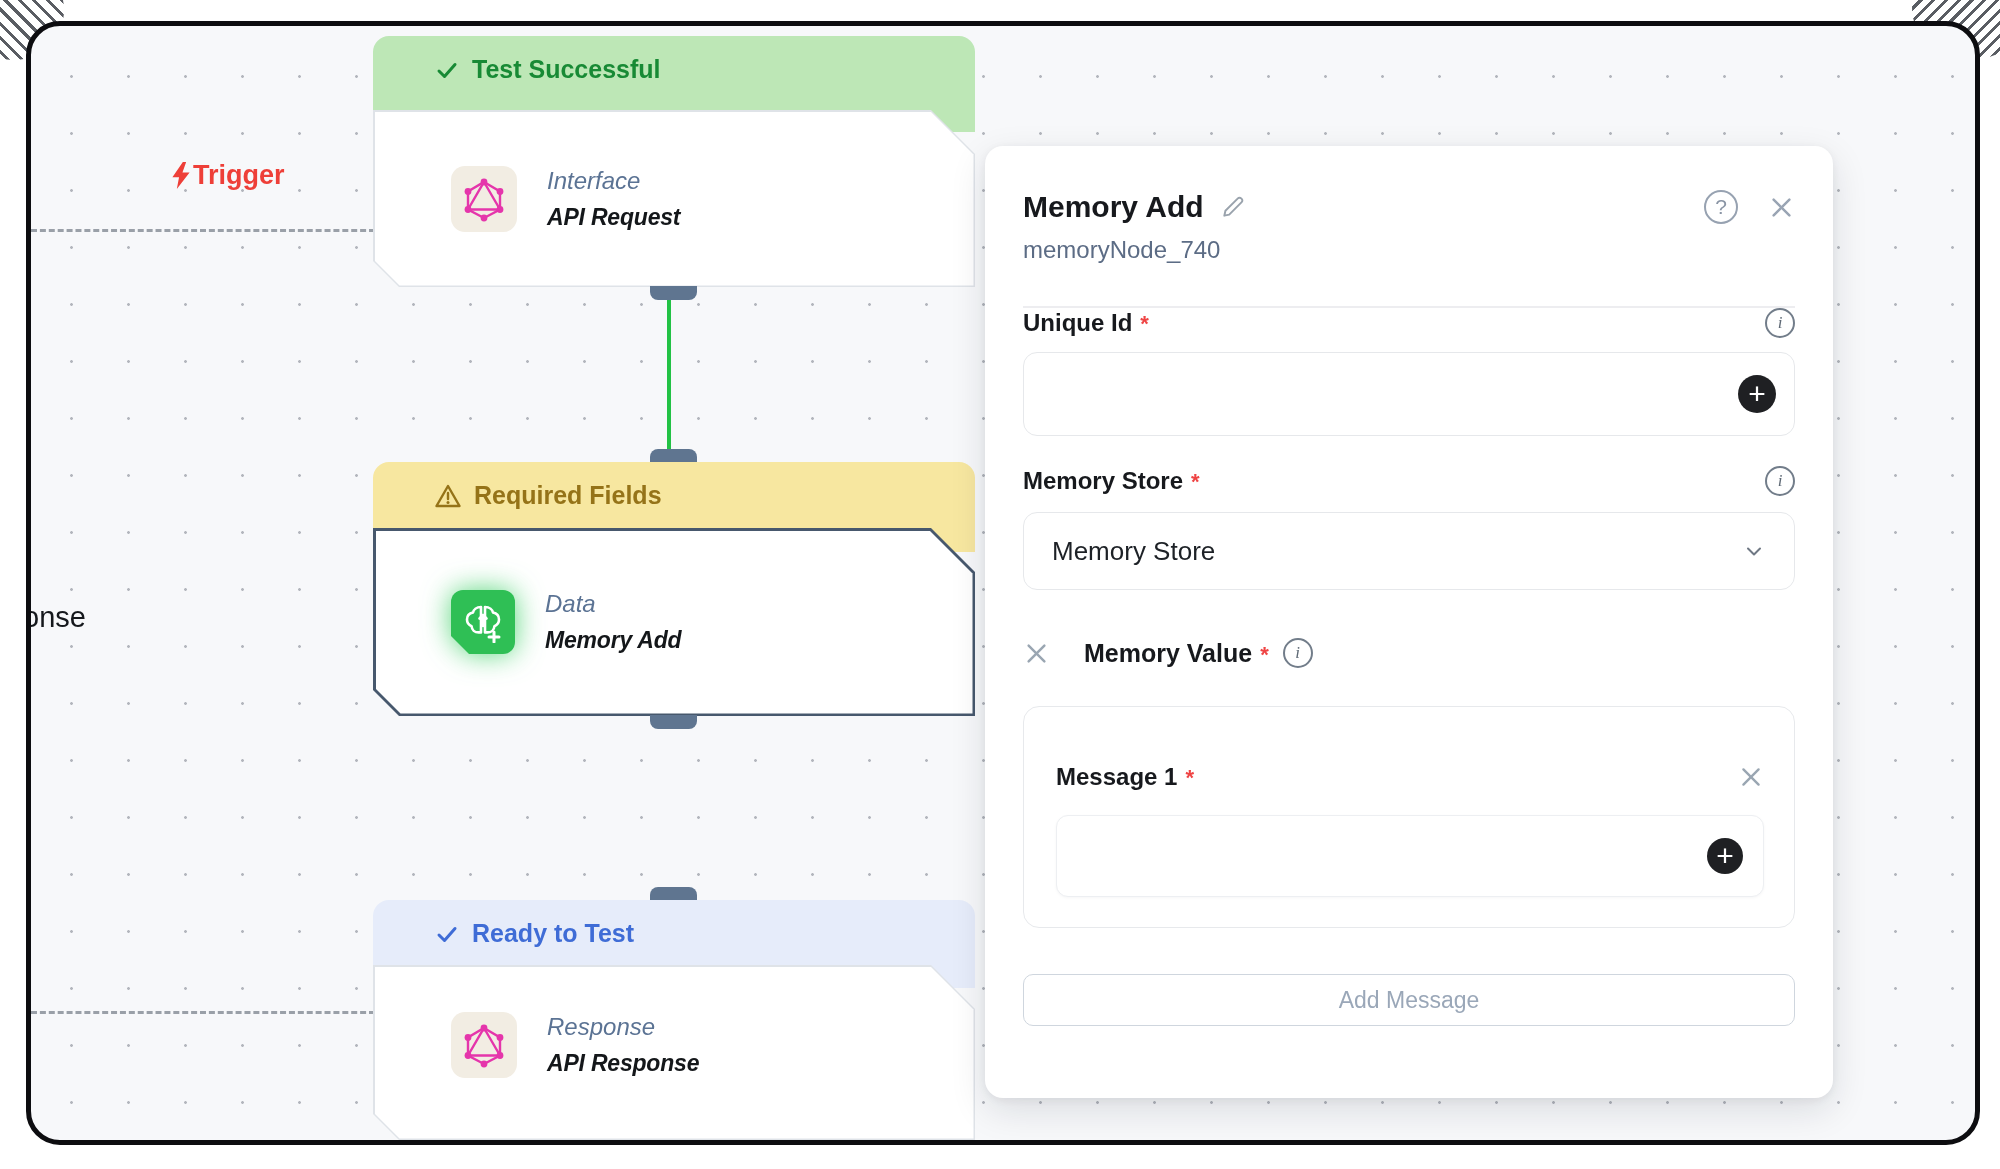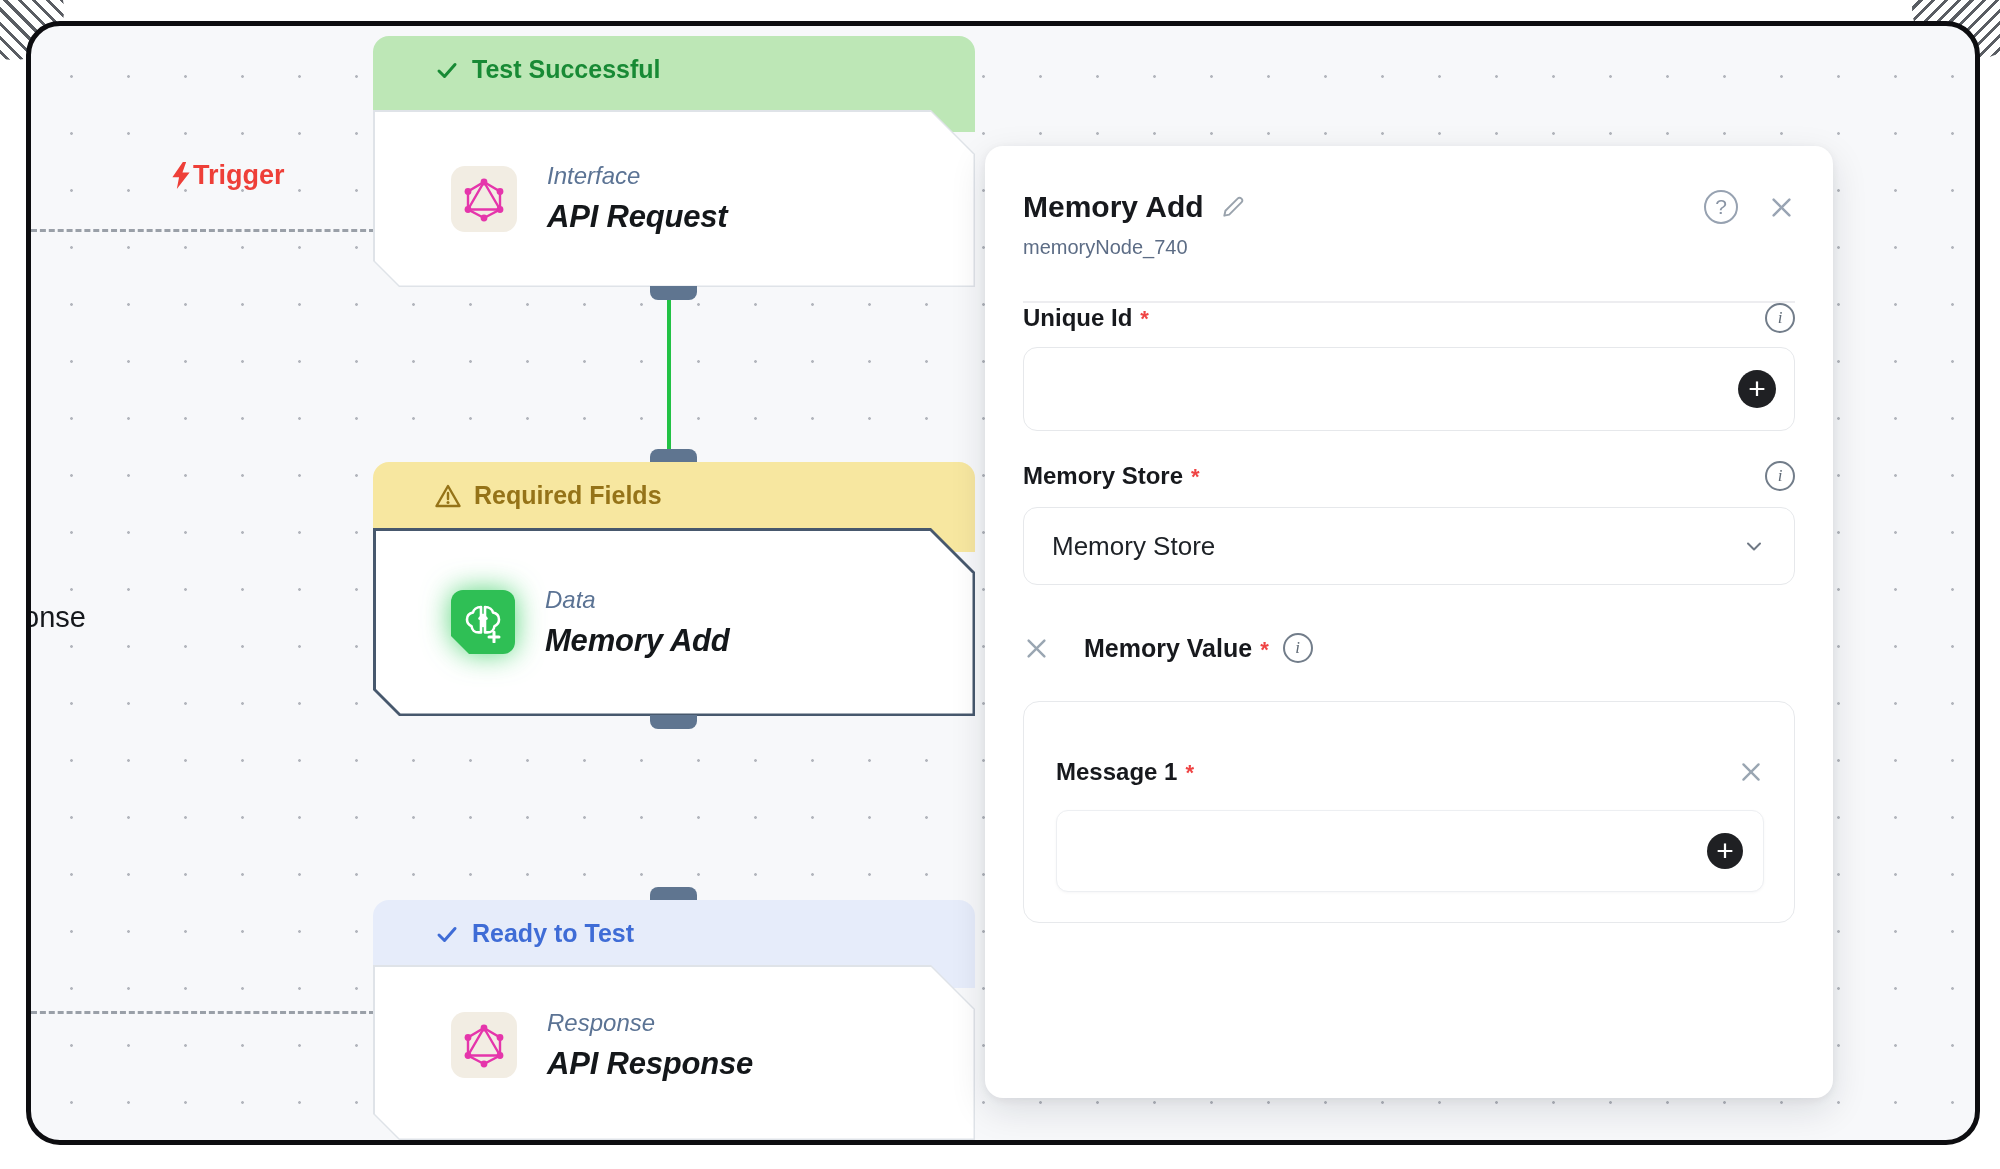--- a/index.html
+++ b/index.html
@@ -49,33 +49,33 @@
   .card-shell.selected{background:var(--selected-border,#47586d);}
   .card-shell.selected .card-fill{inset:2.5px;}
 
   .card-content{position:absolute;left:0;right:0;display:flex;align-items:center;gap:30px;padding-left:78px;box-sizing:border-box;font-style:italic;}
   .icon-tile{width:66px;height:66px;border-radius:14px;background:#f2ede3;display:flex;align-items:center;justify-content:center;flex:none;}
   .icon-tile-green{width:64px;height:64px;border-radius:12px;background:var(--node-icon-green,#2fbf55);
     clip-path:polygon(0 0,100% 0,100% 100%,18px 100%,0 calc(100% - 18px));
     display:flex;align-items:center;justify-content:center;flex:none;}
   .glow-wrap{filter:drop-shadow(0 0 14px rgba(46,204,90,.8));}
   .node-category{font-size:24px;color:var(--category-text,#5b7394);margin-bottom:9px;}
-  .node-title{font-size:31px;font-weight:700;color:#14171a;letter-spacing:-.2px;}
+  .node-title{font-size:23px;font-weight:700;color:#14171a;letter-spacing:-.2px;}
 
   .handle{position:absolute;width:47px;height:14px;background:var(--handle-slate,#5f7590);left:277px;}
   .handle-down{border-radius:0 0 8px 8px;}
   .handle-up{border-radius:8px 8px 0 0;}
 
   
   .panel{position:absolute;left:954px;top:120px;width:848px;height:952px;background:#ffffff;border-radius:18px;
     box-shadow:0 12px 36px rgba(16,24,40,.12),0 2px 8px rgba(16,24,40,.06);box-sizing:border-box;padding:0 38px 30px 38px;}
   .panel-scroll{height:calc(100% - 30px);overflow:hidden;}
   .panel-title-row{display:flex;align-items:center;gap:16px;margin-top:42px;height:38px;}
   .panel-title{font-size:30px;font-weight:700;color:#17191d;}
-  .panel-node-id{margin-top:10px;font-size:20px;color:#5c6c85;}
+  .panel-node-id{margin-top:10px;font-size:24px;color:#5c6c85;}
   .panel-divider{margin-top:42px;height:2px;background:#ededf0;}
 
   .field-row{display:flex;align-items:center;justify-content:space-between;height:30px;}
   .mt-label1{gap:43px;} .mt-label2{margin-top:30px;}
   .field-label{font-size:24px;font-weight:700;color:#17191d;}
   .req{color:var(--required-red,#ef4444);font-size:22px;margin-left:8px;font-weight:700;}
 
   .circle-icon{width:30px;height:30px;border:2px solid #727d8a;border-radius:50%;color:#5f6a76;
     display:flex;align-items:center;justify-content:center;font-size:17px;font-style:italic;font-family:"Liberation Serif",serif;flex:none;box-sizing:border-box;}
   .help-circle{width:34px;height:34px;border:2.5px solid #97a2b1;color:#8a95a5;font-size:21px;font-style:normal;font-family:"Liberation Sans",sans-serif;}
@@ -290,19 +290,20 @@
                   <line x1="5" y1="5" x2="19" y2="19"></line>
                     <line x1="19" y1="5" x2="5" y2="19"></line>
                 </g>
               </svg>
             </div>
             <div class="inner-input">
               <div class="plus-btn">+</div>
             </div>
           </div>
 
+          <div class="add-message-btn">Add Message</div>
 
         </div>
       </aside>
 
     </div>
   </div>
 </div>
 
 </body></html>

